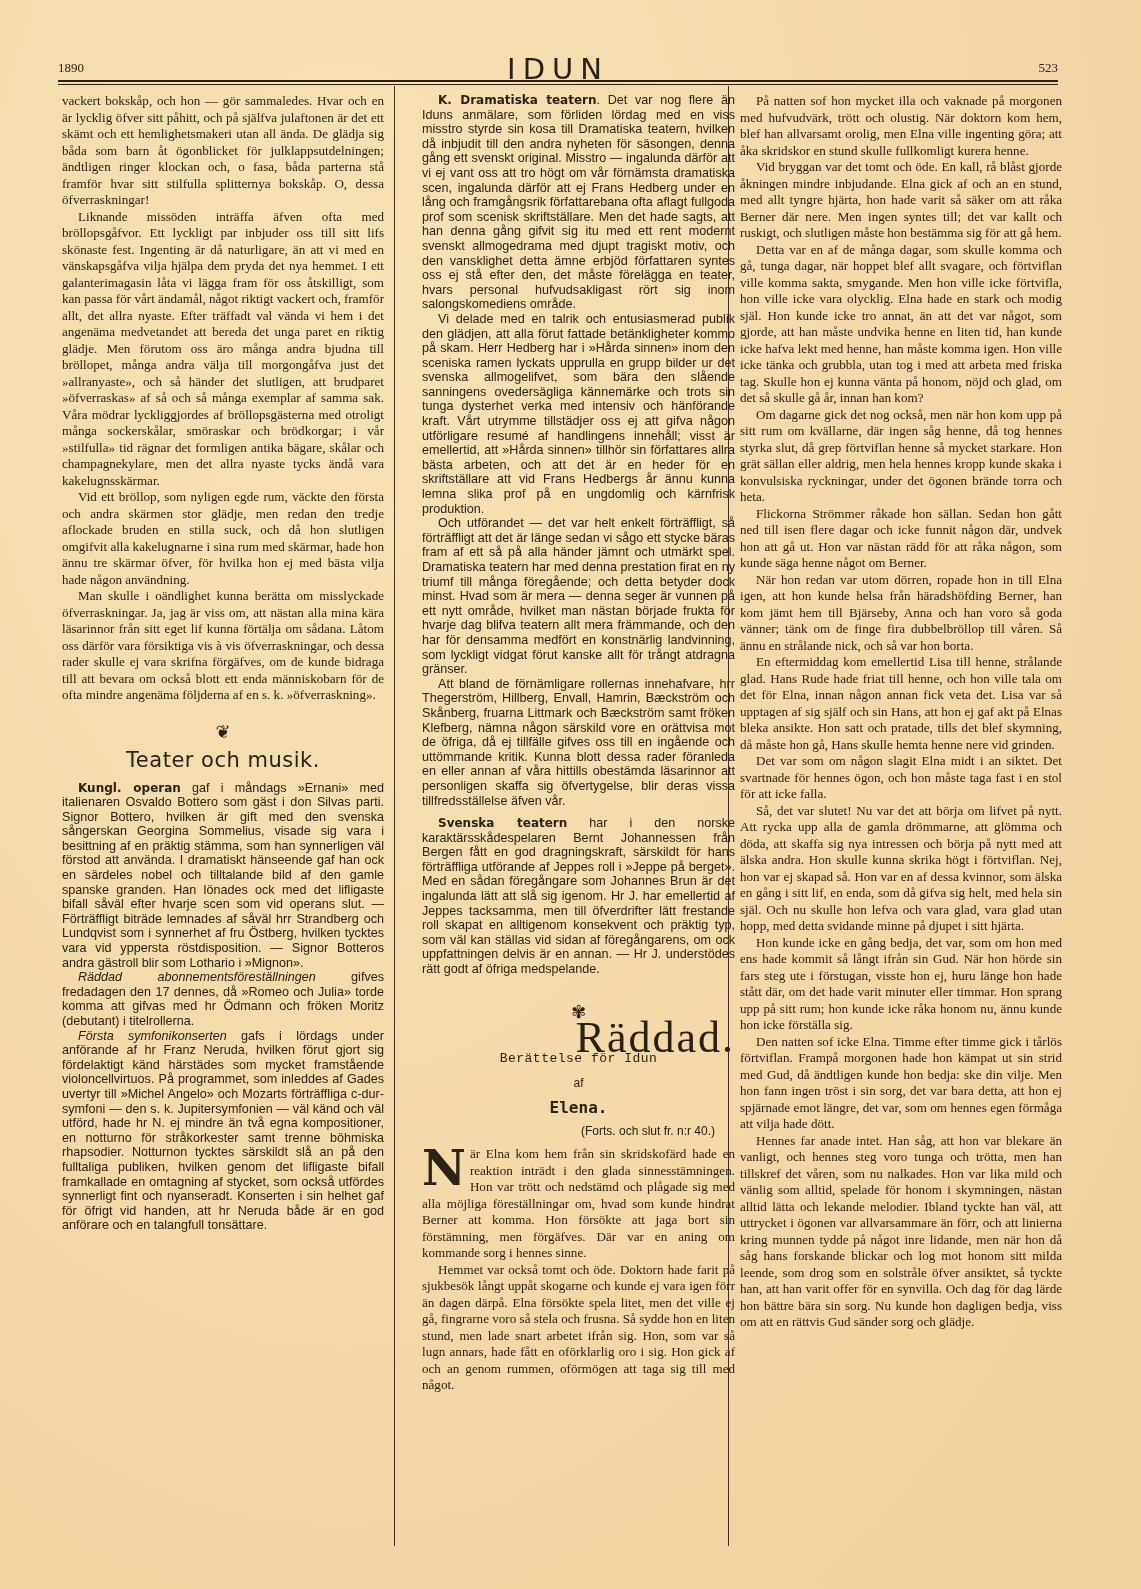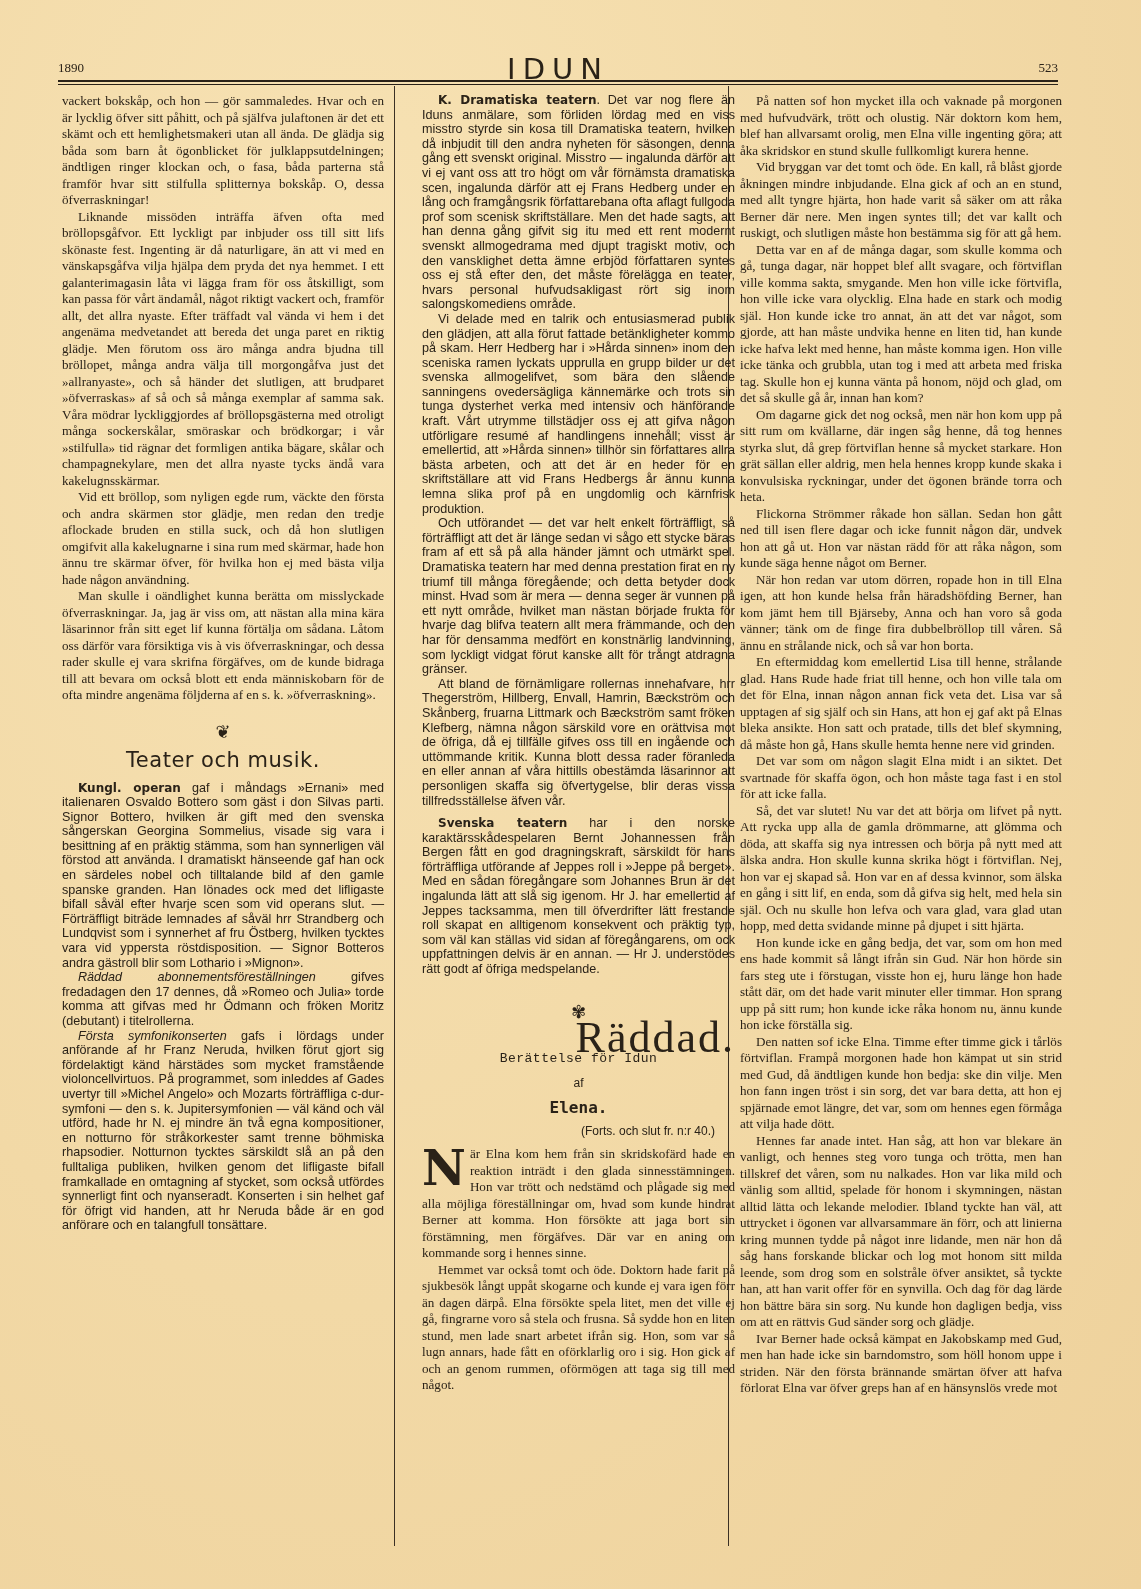--- a/index.html
+++ b/index.html
@@ -90,19 +90,18 @@
 </div>
 
 <div class="col c3">
   <p>På natten sof hon mycket illa och vaknade på morgonen med hufvudvärk, trött och olustig. När doktorn kom hem, blef han allvarsamt orolig, men Elna ville ingenting göra; att åka skridskor en stund skulle fullkomligt kurera henne.</p>
   <p>Vid bryggan var det tomt och öde. En kall, rå blåst gjorde åkningen mindre inbjudande. Elna gick af och an en stund, med allt tyngre hjärta, hon hade varit så säker om att råka Berner där nere. Men ingen syntes till; det var kallt och ruskigt, och slutligen måste hon bestämma sig för att gå hem.</p>
   <p>Detta var en af de många dagar, som skulle komma och gå, tunga dagar, när hoppet blef allt svagare, och förtviflan ville komma sakta, smygande. Men hon ville icke förtvifla, hon ville icke vara olycklig. Elna hade en stark och modig själ. Hon kunde icke tro annat, än att det var något, som gjorde, att han måste undvika henne en liten tid, han kunde icke hafva lekt med henne, han måste komma igen. Hon ville icke tänka och grubbla, utan tog i med att arbeta med friska tag. Skulle hon ej kunna vänta på honom, nöjd och glad, om det så skulle gå år, innan han kom?</p>
   <p>Om dagarne gick det nog också, men när hon kom upp på sitt rum om kvällarne, där ingen såg henne, då tog hennes styrka slut, då grep förtviflan henne så mycket starkare. Hon grät sällan eller aldrig, men hela hennes kropp kunde skaka i konvulsiska ryckningar, under det ögonen brände torra och heta.</p>
   <p>Flickorna Strömmer råkade hon sällan. Sedan hon gått ned till isen flere dagar och icke funnit någon där, undvek hon att gå ut. Hon var nästan rädd för att råka någon, som kunde säga henne något om Berner.</p>
   <p>När hon redan var utom dörren, ropade hon in till Elna igen, att hon kunde helsa från häradshöfding Berner, han kom jämt hem till Bjärseby, Anna och han voro så goda vänner; tänk om de finge fira dubbelbröllop till våren. Så ännu en strålande nick, och så var hon borta.</p>
   <p>En eftermiddag kom emellertid Lisa till henne, strålande glad. Hans Rude hade friat till henne, och hon ville tala om det för Elna, innan någon annan fick veta det. Lisa var så upptagen af sig själf och sin Hans, att hon ej gaf akt på Elnas bleka ansikte. Hon satt och pratade, tills det blef skymning, då måste hon gå, Hans skulle hemta henne nere vid grinden.</p>
-  <p>Det var som om någon slagit Elna midt i an siktet. Det svartnade för skaffa ögon, och hon måste taga fast i en stol för att icke falla.</p>
+  <p>Det var som om någon slagit Elna midt i an siktet. Det svartnade för hennes ögon, och hon måste taga fast i en stol för att icke falla.</p>
   <p>Så, det var slutet! Nu var det att börja om lifvet på nytt. Att rycka upp alla de gamla drömmarne, att glömma och döda, att skaffa sig nya intressen och börja på nytt med att älska andra. Hon skulle kunna skrika högt i förtviflan. Nej, hon var ej skapad så. Hon var en af dessa kvinnor, som älska en gång i sitt lif, en enda, som då gifva sig helt, med hela sin själ. Och nu skulle hon lefva och vara glad, vara glad utan hopp, med detta svidande minne på djupet i sitt hjärta.</p>
   <p>Hon kunde icke en gång bedja, det var, som om hon med ens hade kommit så långt ifrån sin Gud. När hon hörde sin fars steg ute i förstugan, visste hon ej, huru länge hon hade stått där, om det hade varit minuter eller timmar. Hon sprang upp på sitt rum; hon kunde icke råka honom nu, ännu kunde hon icke förställa sig.</p>
   <p>Den natten sof icke Elna. Timme efter timme gick i tårlös förtviflan. Frampå morgonen hade hon kämpat ut sin strid med Gud, då ändtligen kunde hon bedja: ske din vilje. Men hon fann ingen tröst i sin sorg, det var bara detta, att hon ej spjärnade emot längre, det var, som om hennes egen förmåga att vilja hade dött.</p>
   <p>Hennes far anade intet. Han såg, att hon var blekare än vanligt, och hennes steg voro tunga och trötta, men han tillskref det våren, som nu nalkades. Hon var lika mild och vänlig som alltid, spelade för honom i skymningen, nästan alltid lätta och lekande melodier. Ibland tyckte han väl, att uttrycket i ögonen var allvarsammare än förr, och att linierna kring munnen tydde på något inre lidande, men när hon då såg hans forskande blickar och log mot honom sitt milda leende, som drog som en solstråle öfver ansiktet, så tyckte han, att han varit offer för en synvilla. Och dag för dag lärde hon bättre bära sin sorg. Nu kunde hon dagligen bedja, viss om att en rättvis Gud sänder sorg och glädje.</p>
-  <p>Ivar Berner hade också kämpat en Jakobskamp med Gud, men han hade icke sin barndomstro, som höll honom uppe i striden. När den första brännande smärtan öfver att hafva förlorat Elna var öfver greps han af en hänsynslös vrede mot</p>
 </div>
 
 </body></html>

